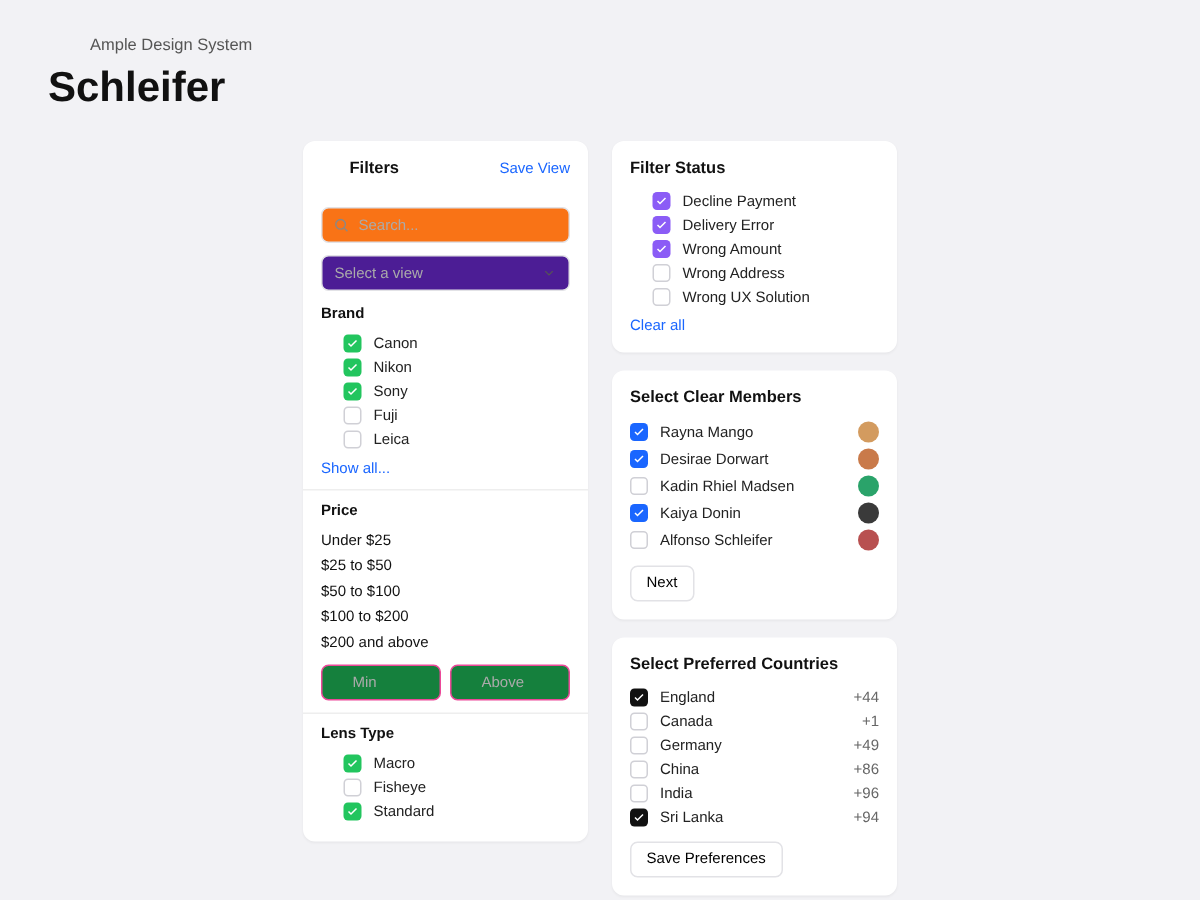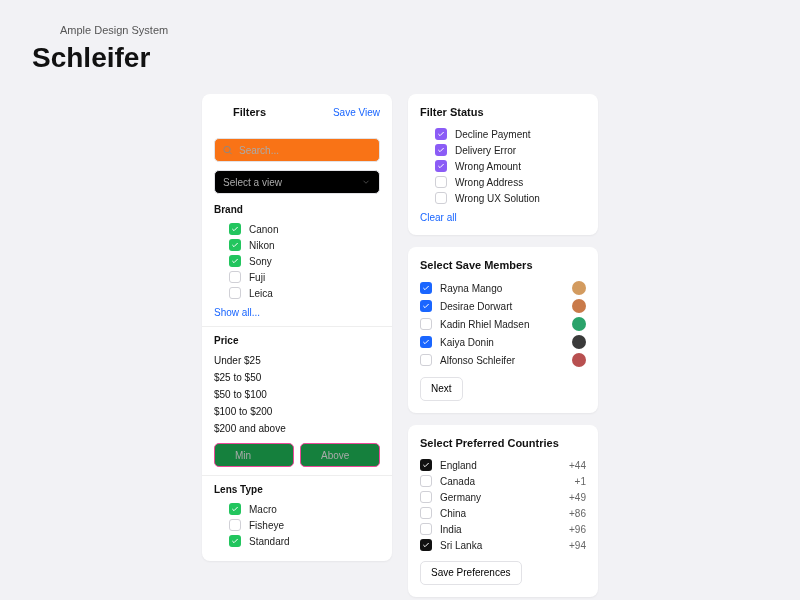--- a/index.html
+++ b/index.html
@@ -43,21 +43,21 @@
     width: 11px; height: 11px; stroke: #888; fill: none; stroke-width: 2;
   }
   .text-input {
     width: 100%; height: 24px; border: 1px solid #e2e2e6; border-radius: 5px;
     padding: 0 8px 0 24px; font-size: 10px; color: #333; background: #f97316;
   }
   .text-input::placeholder { color: #aaa; }
   .select-wrap { position: relative; margin-bottom: 10px; }
   .select-input {
     width: 100%; height: 24px; border: 1px solid #e2e2e6; border-radius: 5px;
-    padding: 0 8px; font-size: 10px; color: #aaa; background: #000000;
+    padding: 0 8px; font-size: 10px; color: #aaa; background: #4c1d95;
     display: flex; align-items: center; justify-content: space-between;
     cursor: pointer;
   }
   .select-input svg { width: 10px; height: 10px; stroke: #555; fill: none; stroke-width: 2; }
   .section-label { font-weight: 700; font-size: 10px; margin: 6px 0 6px; }
   .check-row {
     display: flex; align-items: center; gap: 8px;
     padding: 2px 15px;
     cursor: pointer;
   }
@@ -252,21 +252,21 @@
             </div>
             <div class="check-row">
               <div class="checkbox"></div>
               <span class="check-label">Wrong UX Solution</span>
             </div>
           </div>
         <span class="clear-all">Clear all</span>
       </div>
 
       <div class="card">
-        <div class="card-title" style="margin-bottom:8px;">Select Save Members</div>
+        <div class="card-title" style="margin-bottom:8px;">Select Clear Members</div>
         <div id="team-list">
             <div class="team-row">
               <div class="checkbox checked blue">
                 <svg viewBox="0 0 24 24">
                   <polyline points="20 6 9 17 4 12"></polyline>
                 </svg>
               </div>
               <span class="check-label">Rayna Mango</span>
               <div class="avatar" style="background: rgb(211, 155, 95);"></div>
             </div>

